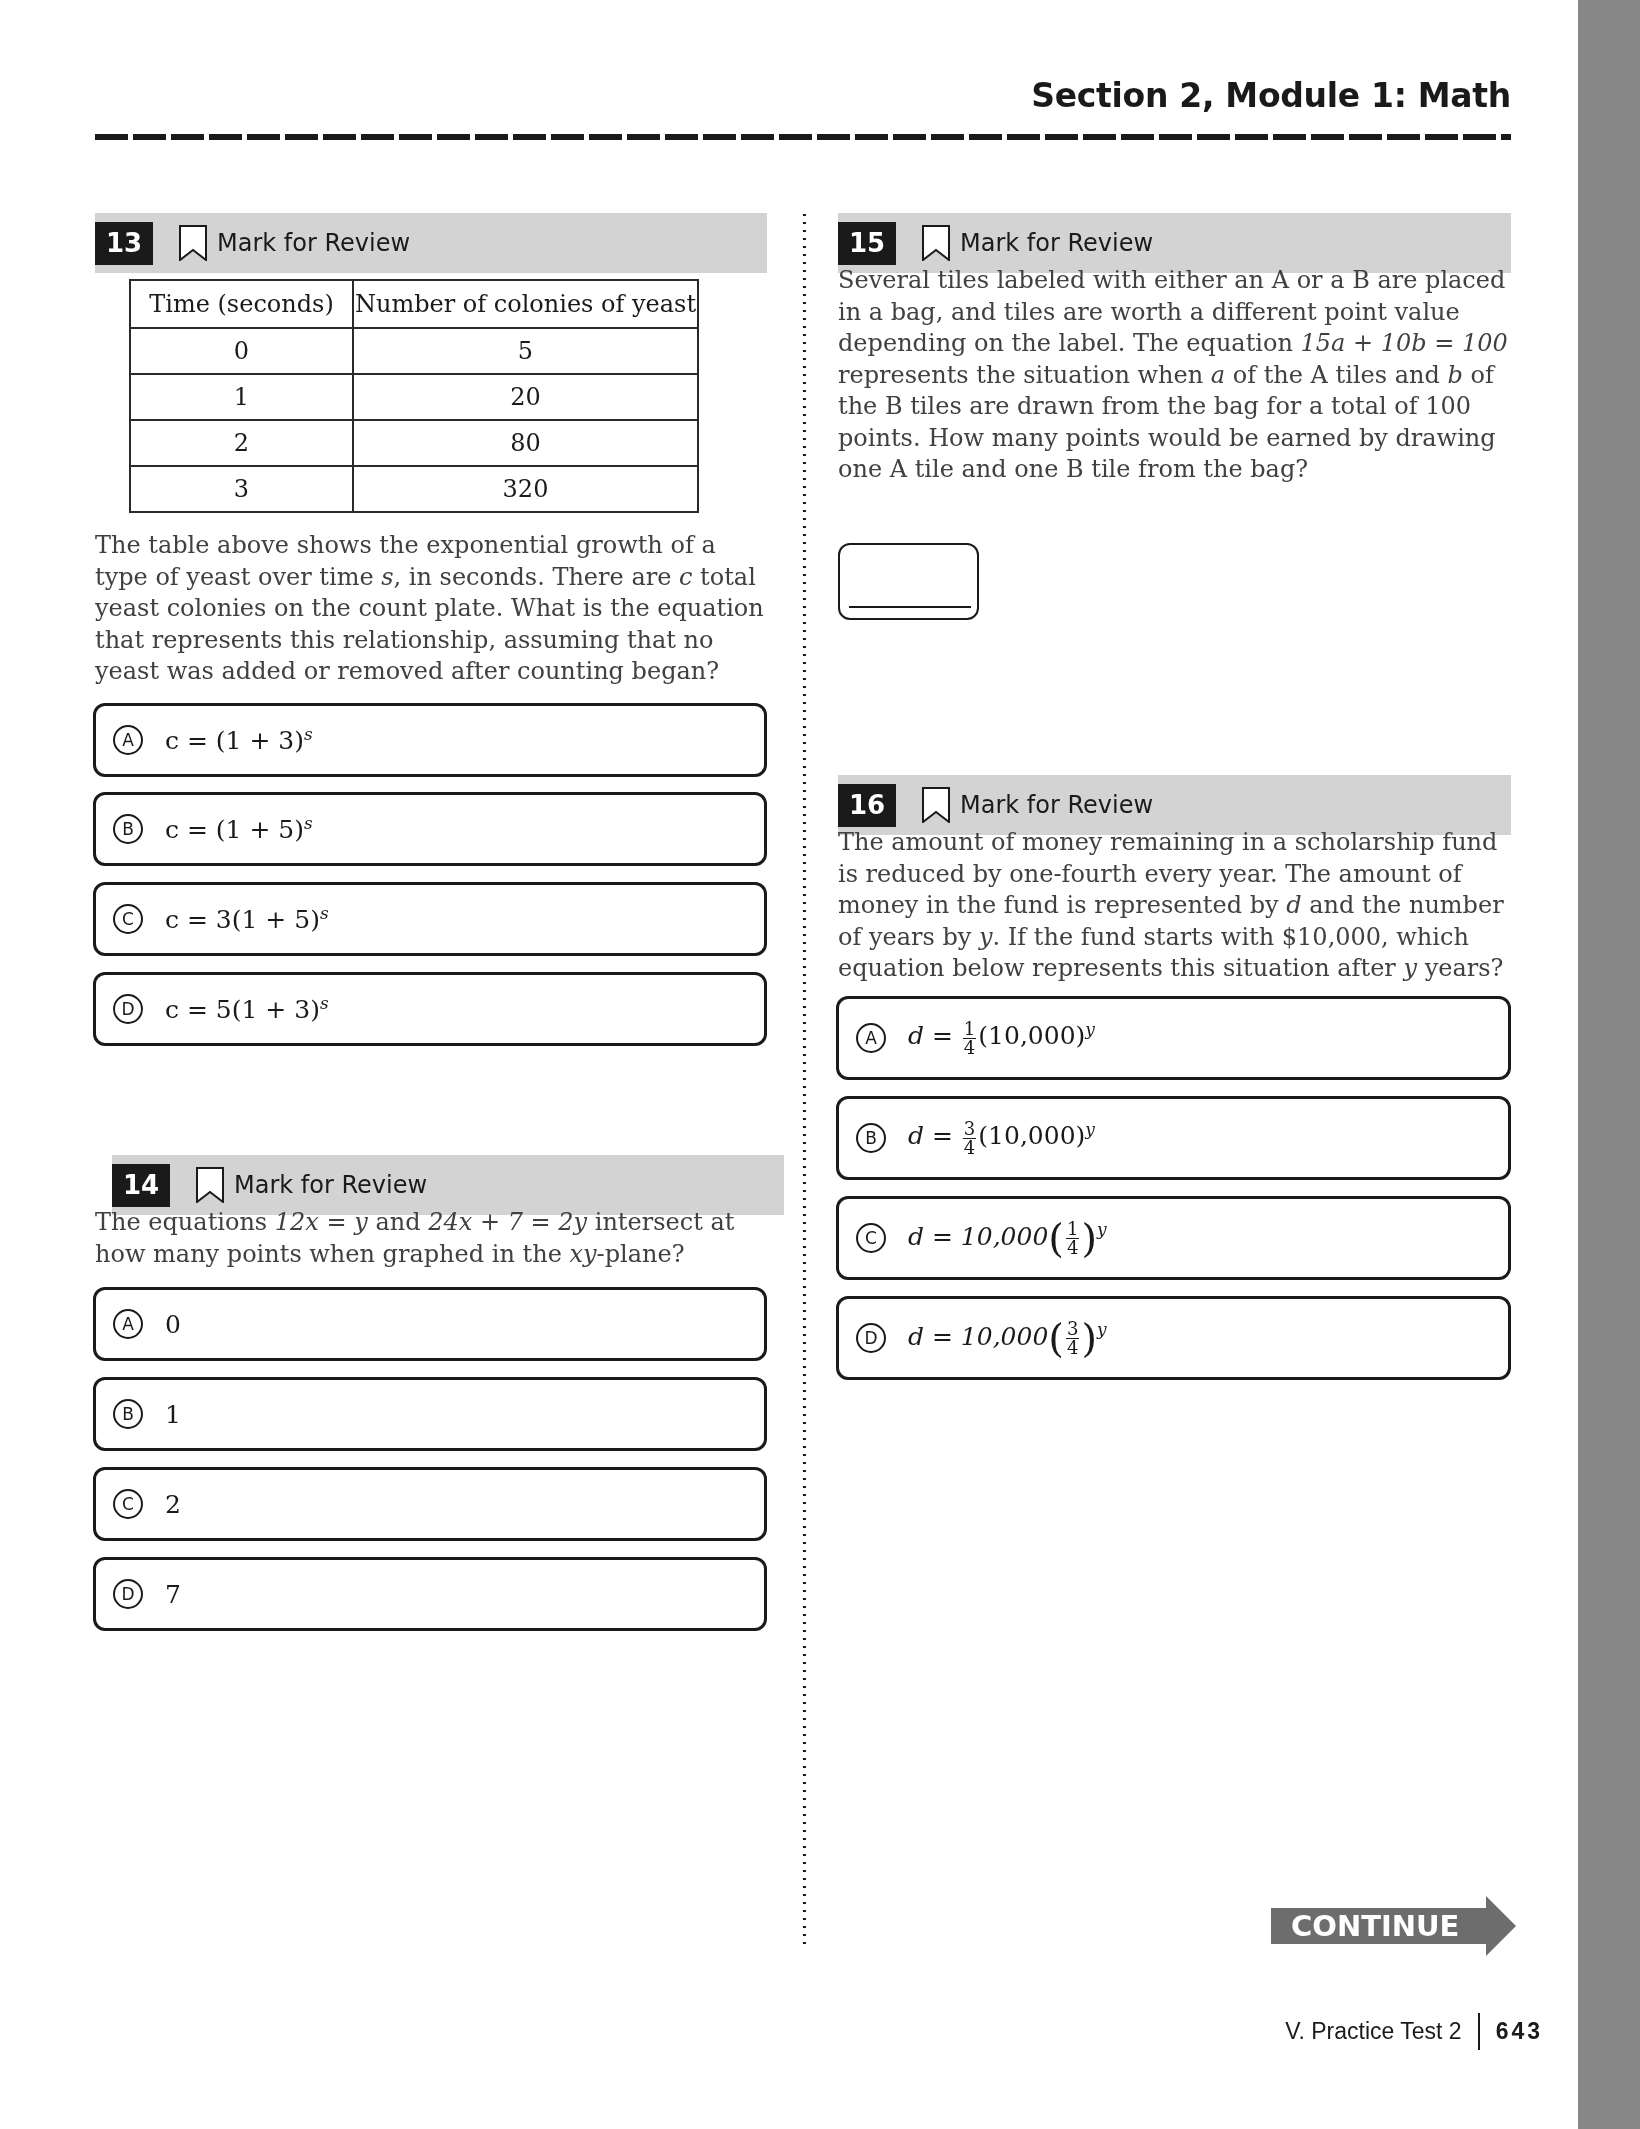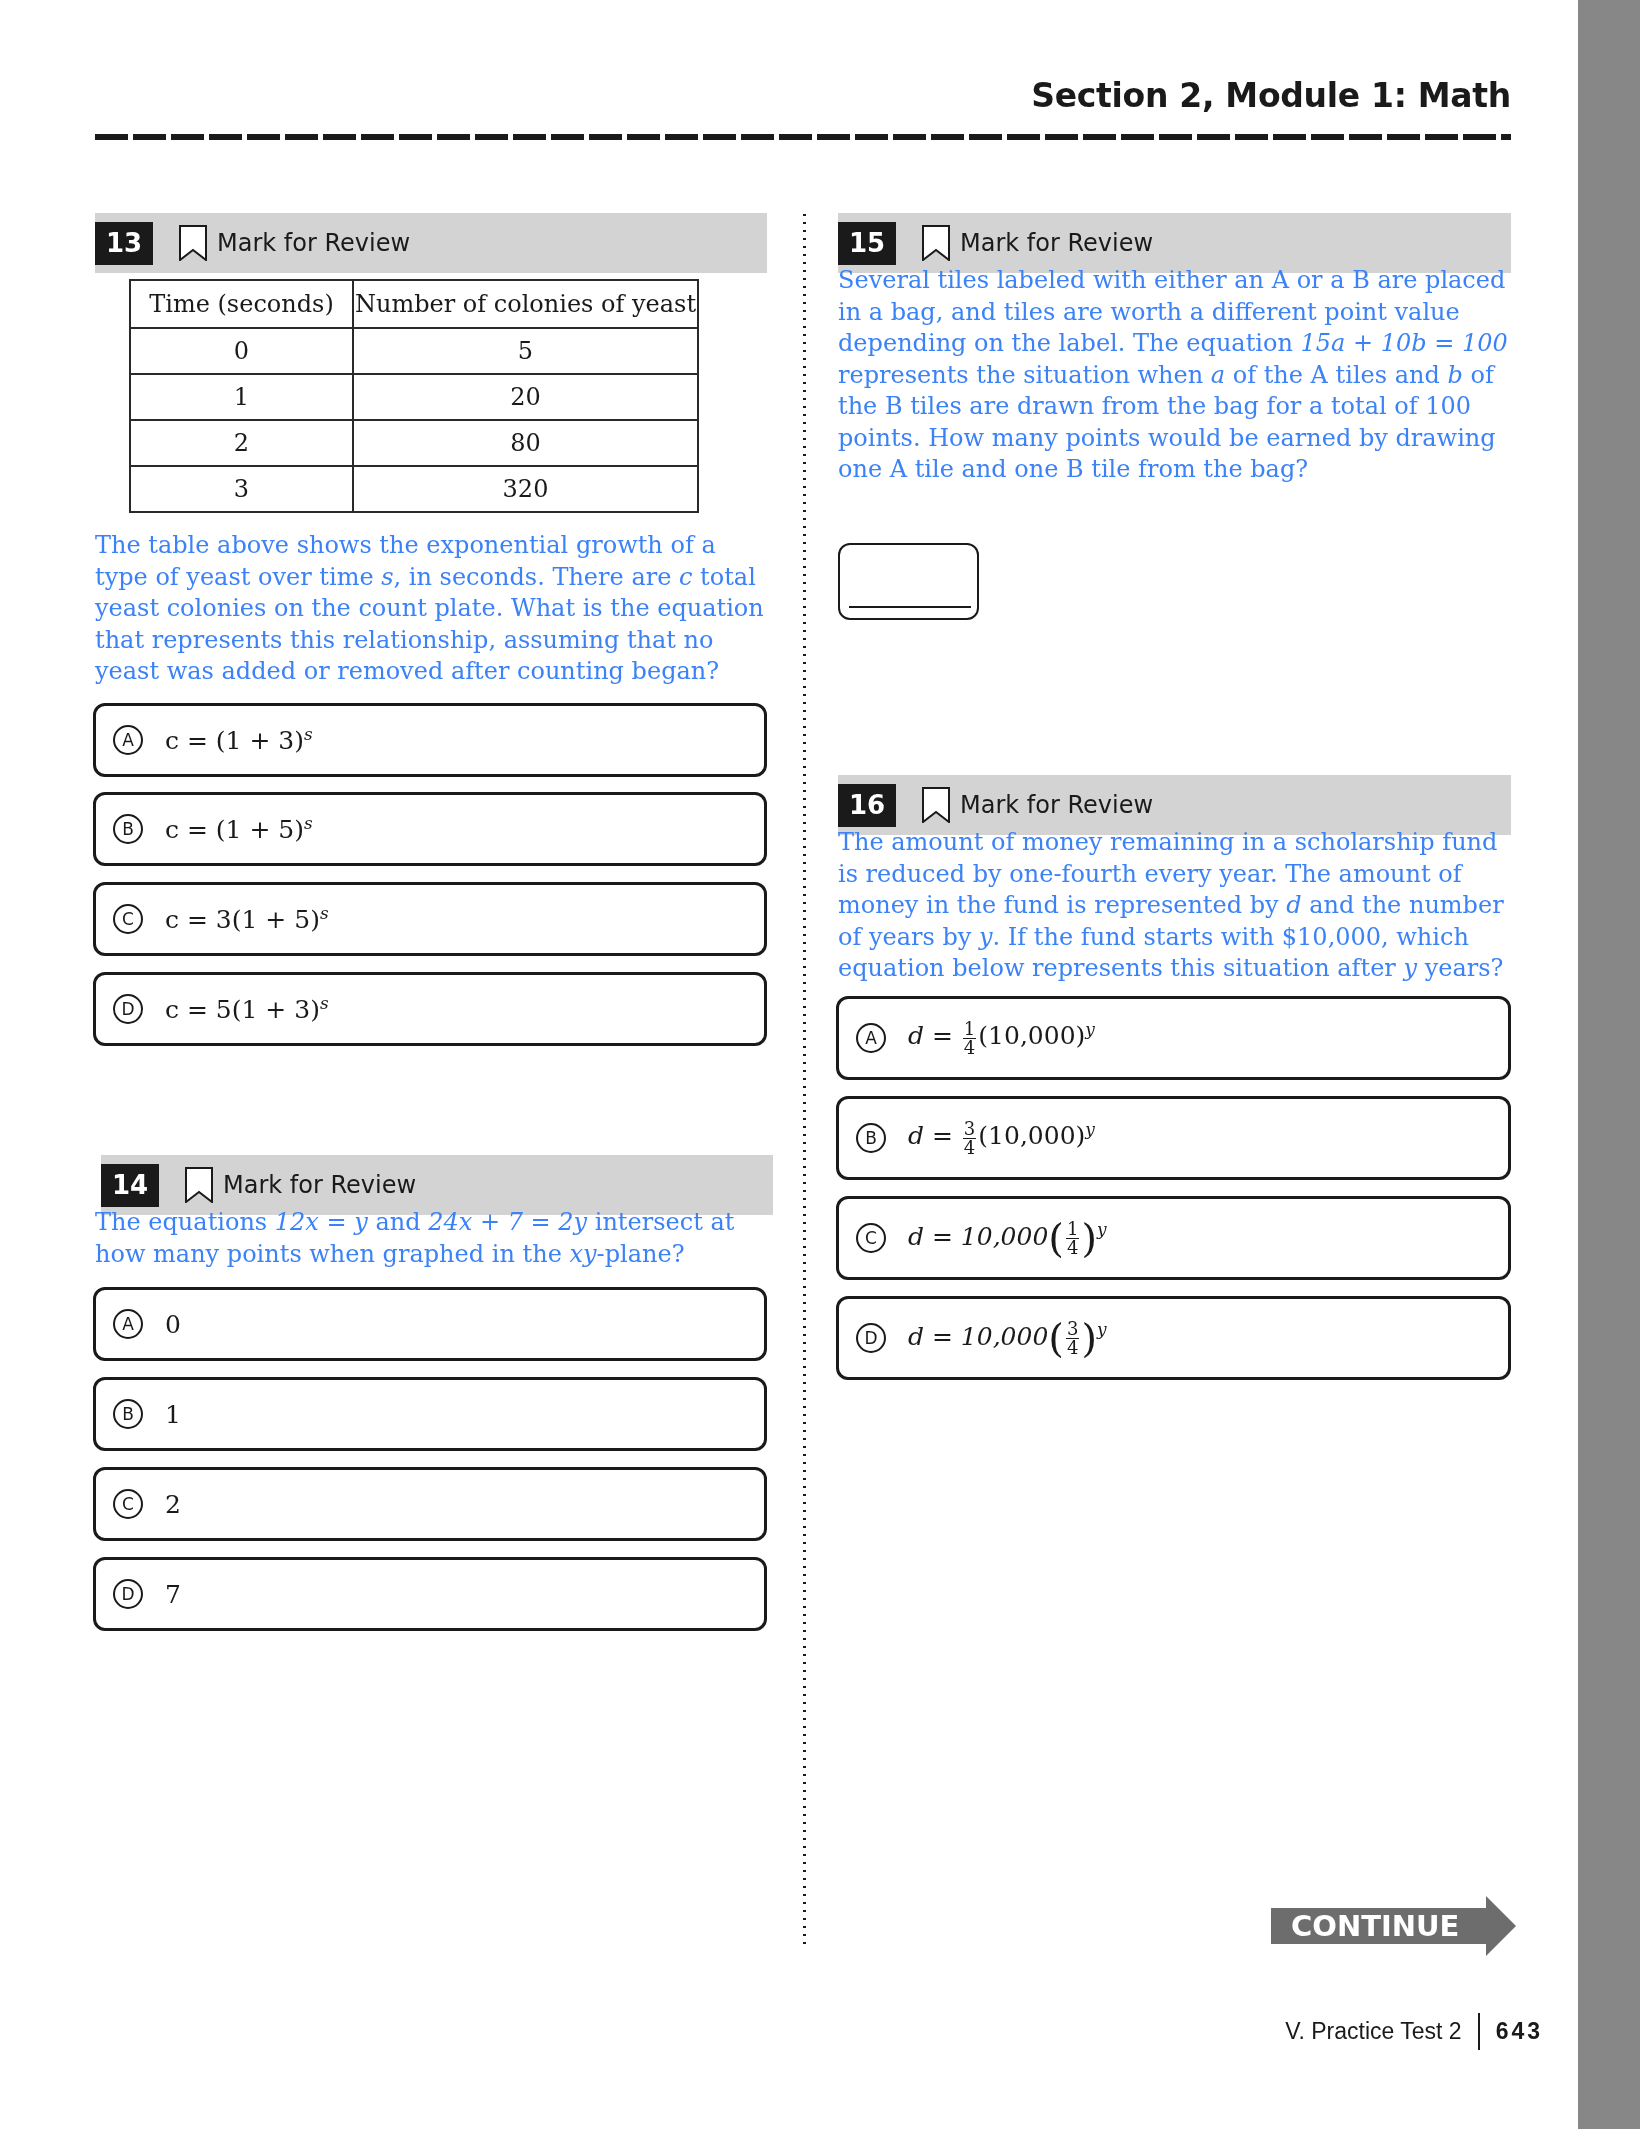--- a/index.html
+++ b/index.html
@@ -14,21 +14,21 @@
     background: repeating-linear-gradient(to right, #1a1a1a 0, #1a1a1a 33px, transparent 33px, transparent 38px); }
 
   .col-divider { position: absolute; left: 803px; top: 214px; width: 3px; height: 1735px;
     background: repeating-linear-gradient(to bottom, #1a1a1a 0, #1a1a1a 2px, transparent 2px, transparent 8px); }
 
   .q-header { position: absolute; height: 60px; background: #d3d3d3; display: flex; align-items: center; }
   .q-num { width: 58px; height: 43px; background: #1a1a1a; color: #fff; font-family: "DejaVu Sans", sans-serif; font-weight: bold; font-size: 26px; display: flex; align-items: center; justify-content: center; }
   .bookmark { margin-left: 26px; width: 30px; height: 36px; display: flex; align-items: center; }
   .mark-label { margin-left: 8px; font-family: "DejaVu Sans", sans-serif; font-size: 24px; color: #1a1a1a; }
 
-  .q-text { position: absolute; font-size: 24px; line-height: 31.5px; color: #3b82f6; }
+  .q-text { position: absolute; font-size: 24px; line-height: 31.5px; color: #404040; }
   .q-text i { font-style: italic; }
 
   table.data-table { position: absolute; left: 129px; top: 271px; border-collapse: collapse; font-size: 24px; margin-top: 8px; }
   table.data-table td, table.data-table th { border: 2px solid #2a2a2a; text-align: center; font-weight: normal; height: 46px; }
   table.data-table th { height: 48px; }
   .col1 { width: 223px; }
   .col2 { width: 345px; }
 
   .choice { position: absolute; border: 3px solid #1a1a1a; border-radius: 12px; height: 74px; display: flex; align-items: center; padding-left: 17px; background: #fff; }
   .choice-letter { width: 30px; height: 30px; border: 2.5px solid #1a1a1a; border-radius: 50%; font-family: "DejaVu Sans", sans-serif; font-size: 17px; display: flex; align-items: center; justify-content: center; flex-shrink: 0; }
@@ -111,21 +111,21 @@
 </div>
 <div class="choice" style="left:93px; top:882px; width:674px;">
   <div class="choice-letter">C</div>
   <div class="choice-text"><span>c = 3(1 + 5)</span><sup>s</sup></div>
 </div>
 <div class="choice" style="left:93px; top:972px; width:674px;">
   <div class="choice-letter">D</div>
   <div class="choice-text"><span>c = 5(1 + 3)</span><sup>s</sup></div>
 </div>
 
-<div class="q-header" style="left:101px; top:1155px; width:672px;">
+<div class="q-header" style="left:112px; top:1155px; width:672px;">
   <div class="q-num">14</div>
   <div class="bookmark">
     <svg width="28" height="36" viewBox="0 0 28 36">
         <path d="M1 1 H27 V35 L14 25 L1 35 Z" fill="#fff" stroke="#1a1a1a" stroke-width="2"></path>
       </svg>
   </div>
   <div class="mark-label">Mark for Review</div>
 </div>
 
 <div class="q-text" style="left:95px; top:1207px; width:680px;">

